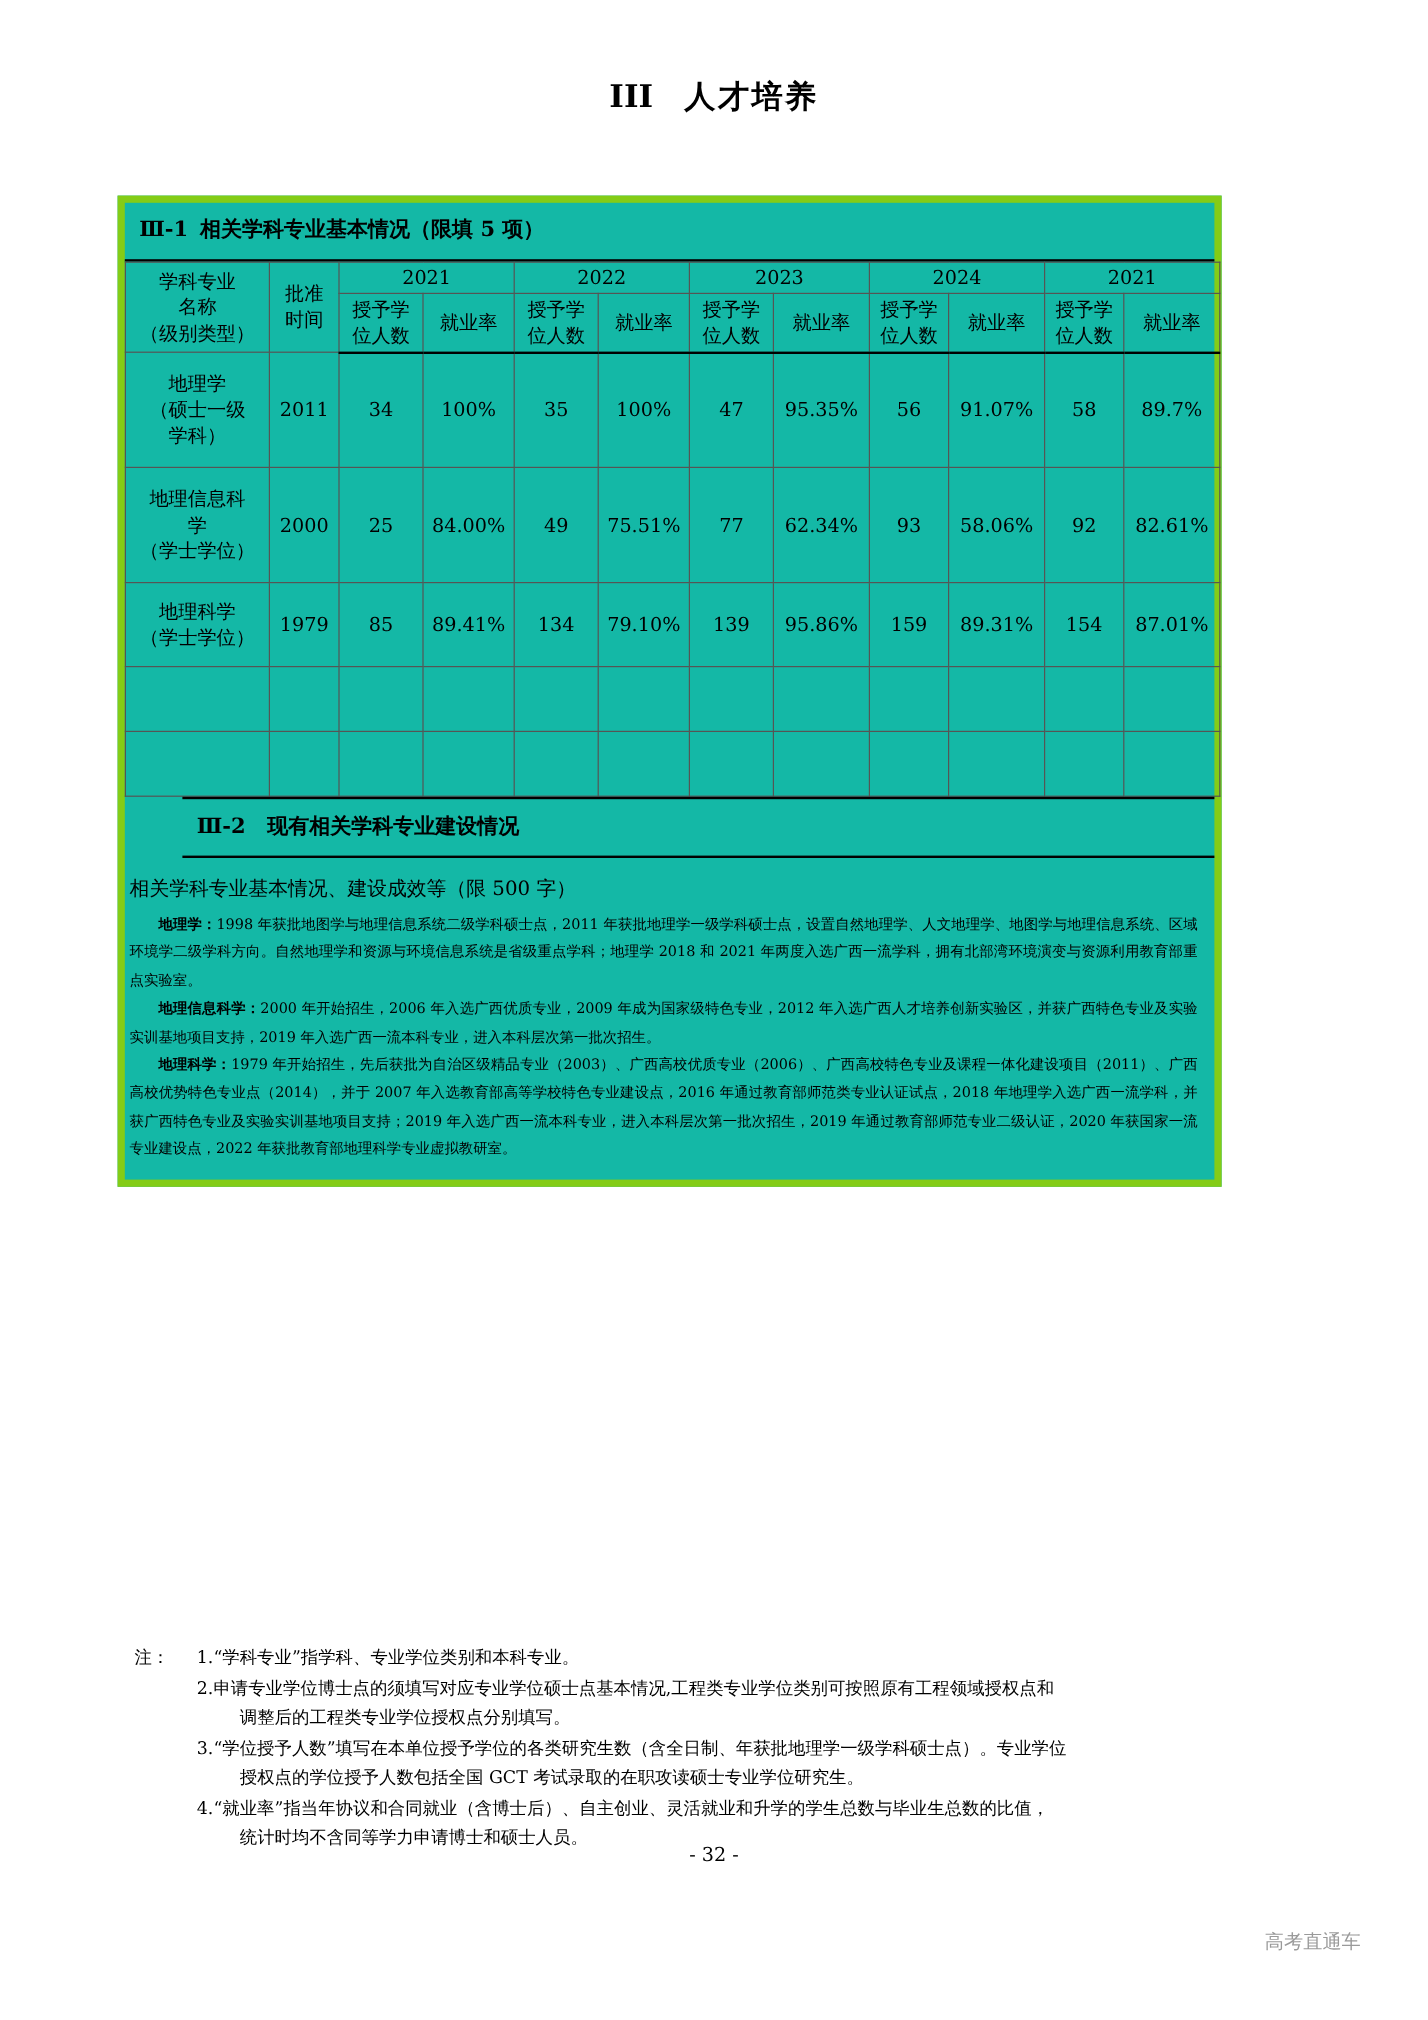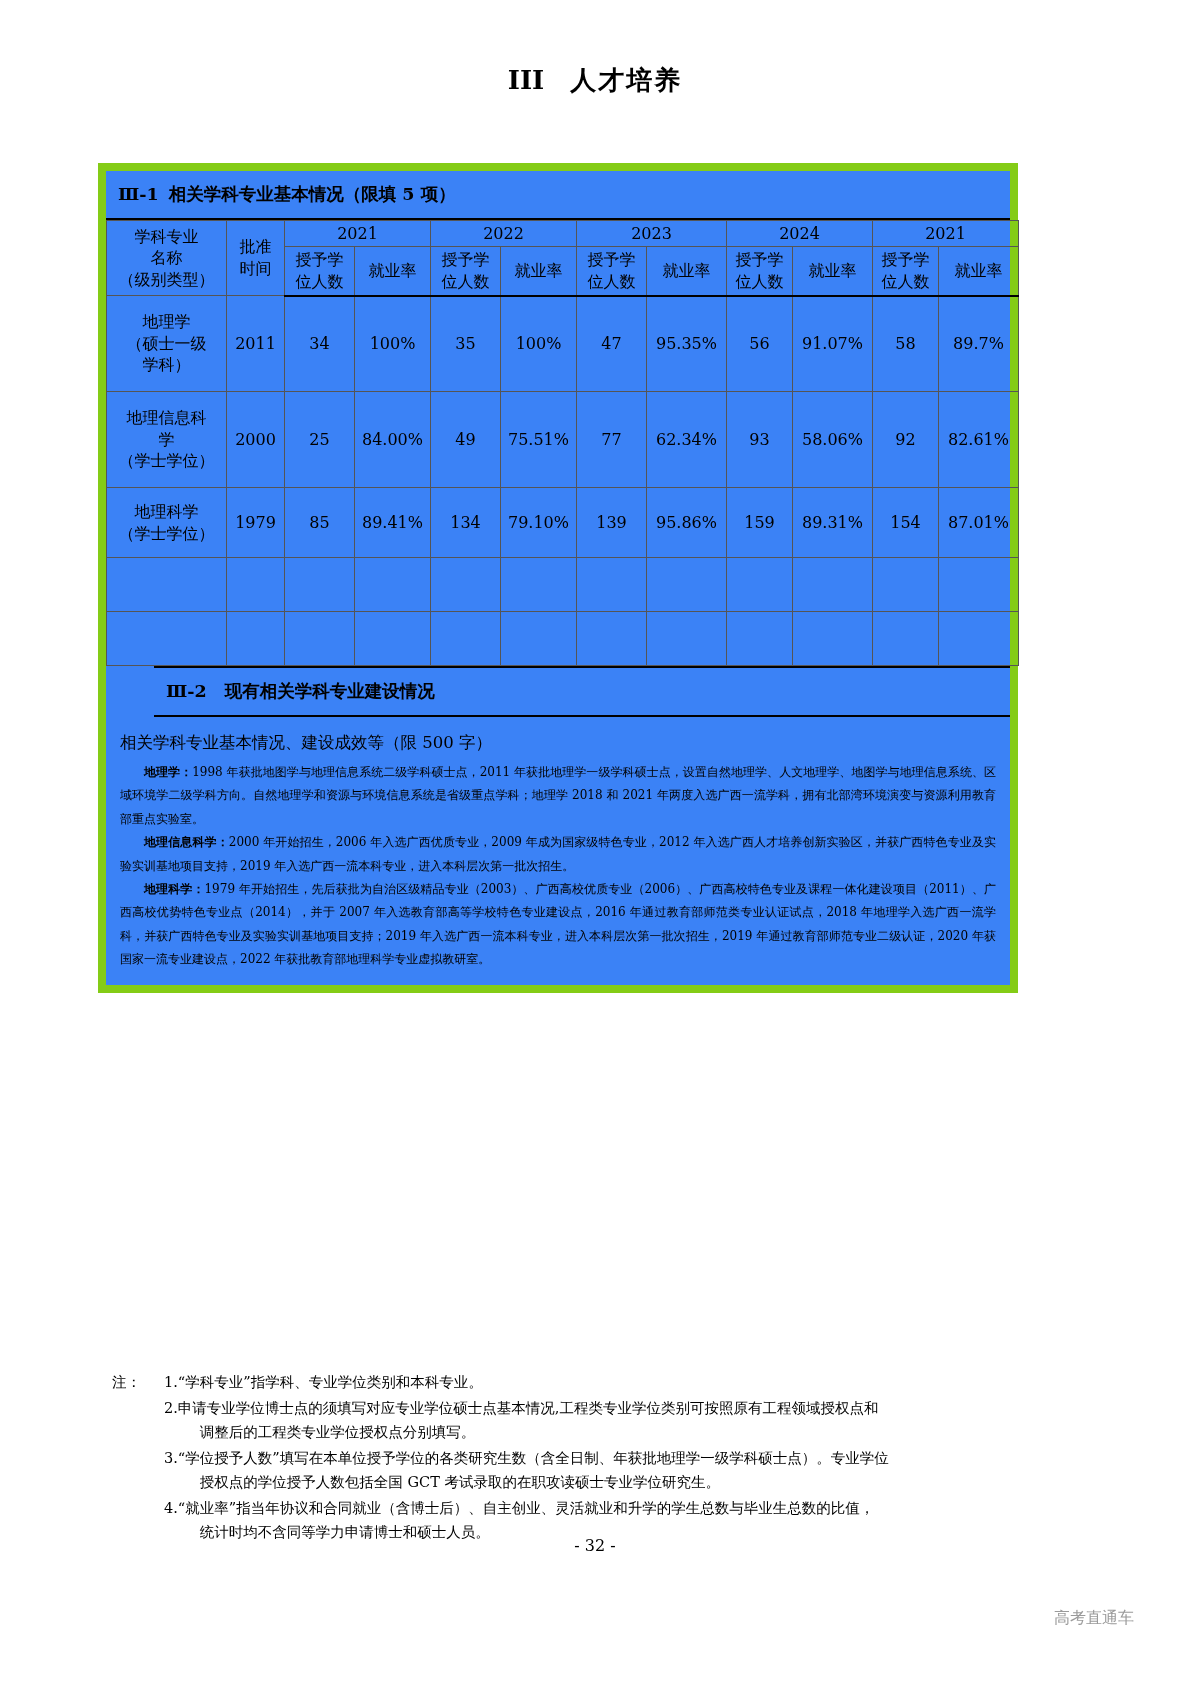--- a/index.html
+++ b/index.html
@@ -37,23 +37,23 @@
     font-family: "DejaVu Serif", "Liberation Serif", serif;
     letter-spacing: 0;
   }
   .page-title .spacer { display: inline-block; width: 26px; }
 
   .main-frame {
     position: absolute;
     left: 98px;
     top: 163px;
     width: 920px;
-    border: 8px solid #84cc16;
+    border: 6px solid #84cc16;
     box-sizing: border-box;
-    background: #3b82f6;
+    background: #14b8a6;
   }
 
   .section-band {
     padding: 12px 10px 12px 12px;
     font-size: 17.5px;
     font-weight: bold;
     border-bottom: 2px solid #000;
     box-sizing: border-box;
     line-height: 1.3;
     white-space: nowrap;
@@ -90,21 +90,21 @@
   .cell-name { font-size: 16px; line-height: 1.75; }
   .num { font-size: 17px; }
 
   .body-band-header {
     border-top: 2px solid #000;
     border-bottom: 2px solid #000;
     margin-left: 48px;
   }
 
   .prose-box {
-    padding: 10px 14px 14px 14px;
+    padding: 10px 14px 14px 4px;
     font-size: 16.5px;
     line-height: 1.95;
     text-align: justify;
     text-justify: inter-ideograph;
   }
   .prose-lead {
     margin: 0 0 2px 0;
     font-size: 16.5px;
   }
   .prose-p {

